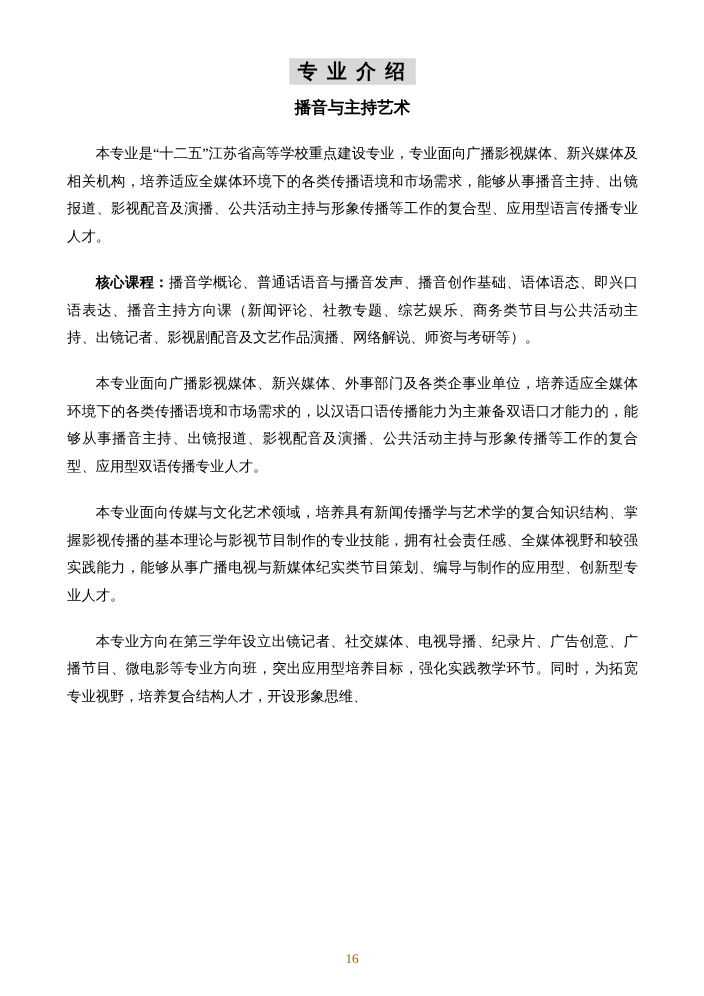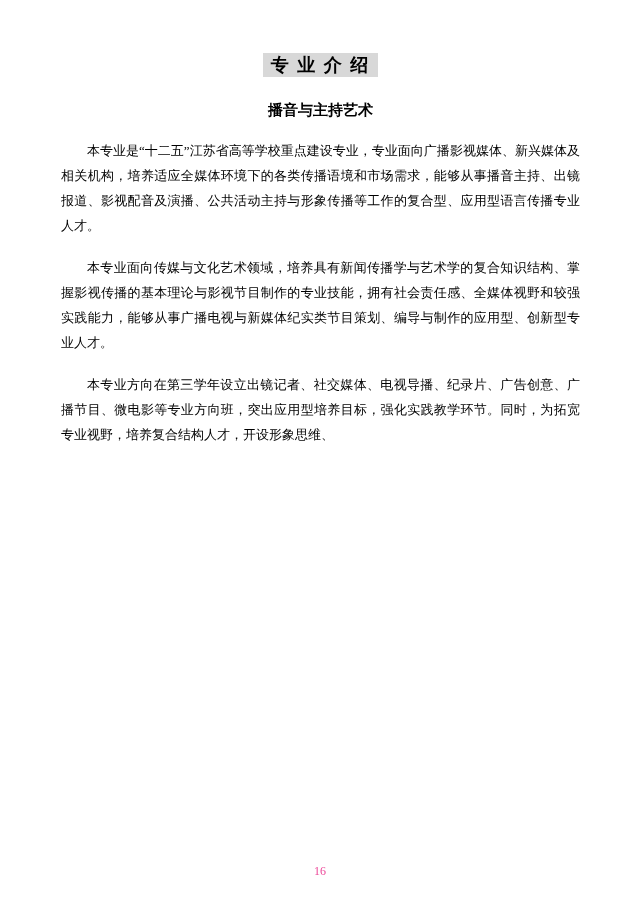--- a/index.html
+++ b/index.html
@@ -24,21 +24,21 @@
     font-size: 18px;
     font-weight: bold;
     line-height: 27px;
   }
   .doc-title .hl {
     background: #d8d8d8;
     padding: 2px 8px;
     letter-spacing: 2px;
   }
   .section-heading {
-    margin: 20px 0 2px 0;
+    margin: 9px 0 2px 0;
     text-align: center;
     font-size: 15px;
     font-weight: bold;
     line-height: 22px;
   }
   .section.gap .section-heading {
     margin-top: 26px;
   }
   p.para {
     margin: 17px;
@@ -51,36 +51,38 @@
   .lead {
     font-weight: bold;
   }
   .page-number {
     position: absolute;
     left: 0;
     right: 0;
     bottom: 26px;
     text-align: center;
     font-size: 12px;
-    color: #ec4899;
+    color: #a16207;
   }
 </style>
 </head>
 <body>
 
 <div class="page">
 
   <h1 class="doc-title"><span class="hl">专 业 介 绍</span></h1>
 
   <div class="section">
     <div class="section-heading">播音与主持艺术</div>
     <p class="para"><span class="lead"></span><span>本专业是“十二五”江苏省高等学校重点建设专业，专业面向广播影视媒体、新兴媒体及相关机构，培养适应全媒体环境下的各类传播语境和市场需求，能够从事播音主持、出镜报道、影视配音及演播、公共活动主持与形象传播等工作的复合型、应用型语言传播专业人才。</span></p>
+    <p class="para"><span class="lead">核心课程：</span><span>播音学概论、普通话语音与播音发声、播音创作基础、语体语态、即兴口语表达、播音主持方向课（新闻评论、社教专题、综艺娱乐、商务类节目与公共活动主持、出镜记者、影视剧配音及文艺作品演播、网络解说、师资与考研等）。</span></p>
   </div>
 
   <div class="section gap">
+    <p class="para"><span class="lead"></span><span>本专业面向广播影视媒体、新兴媒体、外事部门及各类企事业单位，培养适应全媒体环境下的各类传播语境和市场需求的，以汉语口语传播能力为主兼备双语口才能力的，能够从事播音主持、出镜报道、影视配音及演播、公共活动主持与形象传播等工作的复合型、应用型双语传播专业人才。</span></p>
   </div>
 
   <div class="section gap">
     <p class="para"><span class="lead"></span><span>本专业面向传媒与文化艺术领域，培养具有新闻传播学与艺术学的复合知识结构、掌握影视传播的基本理论与影视节目制作的专业技能，拥有社会责任感、全媒体视野和较强实践能力，能够从事广播电视与新媒体纪实类节目策划、编导与制作的应用型、创新型专业人才。</span></p>
     <p class="para"><span class="lead"></span><span>本专业方向在第三学年设立出镜记者、社交媒体、电视导播、纪录片、广告创意、广播节目、微电影等专业方向班，突出应用型培养目标，强化实践教学环节。同时，为拓宽专业视野，培养复合结构人才，开设形象思维、</span></p>
   </div>
 
   <div class="page-number">16</div>
 
 </div>

